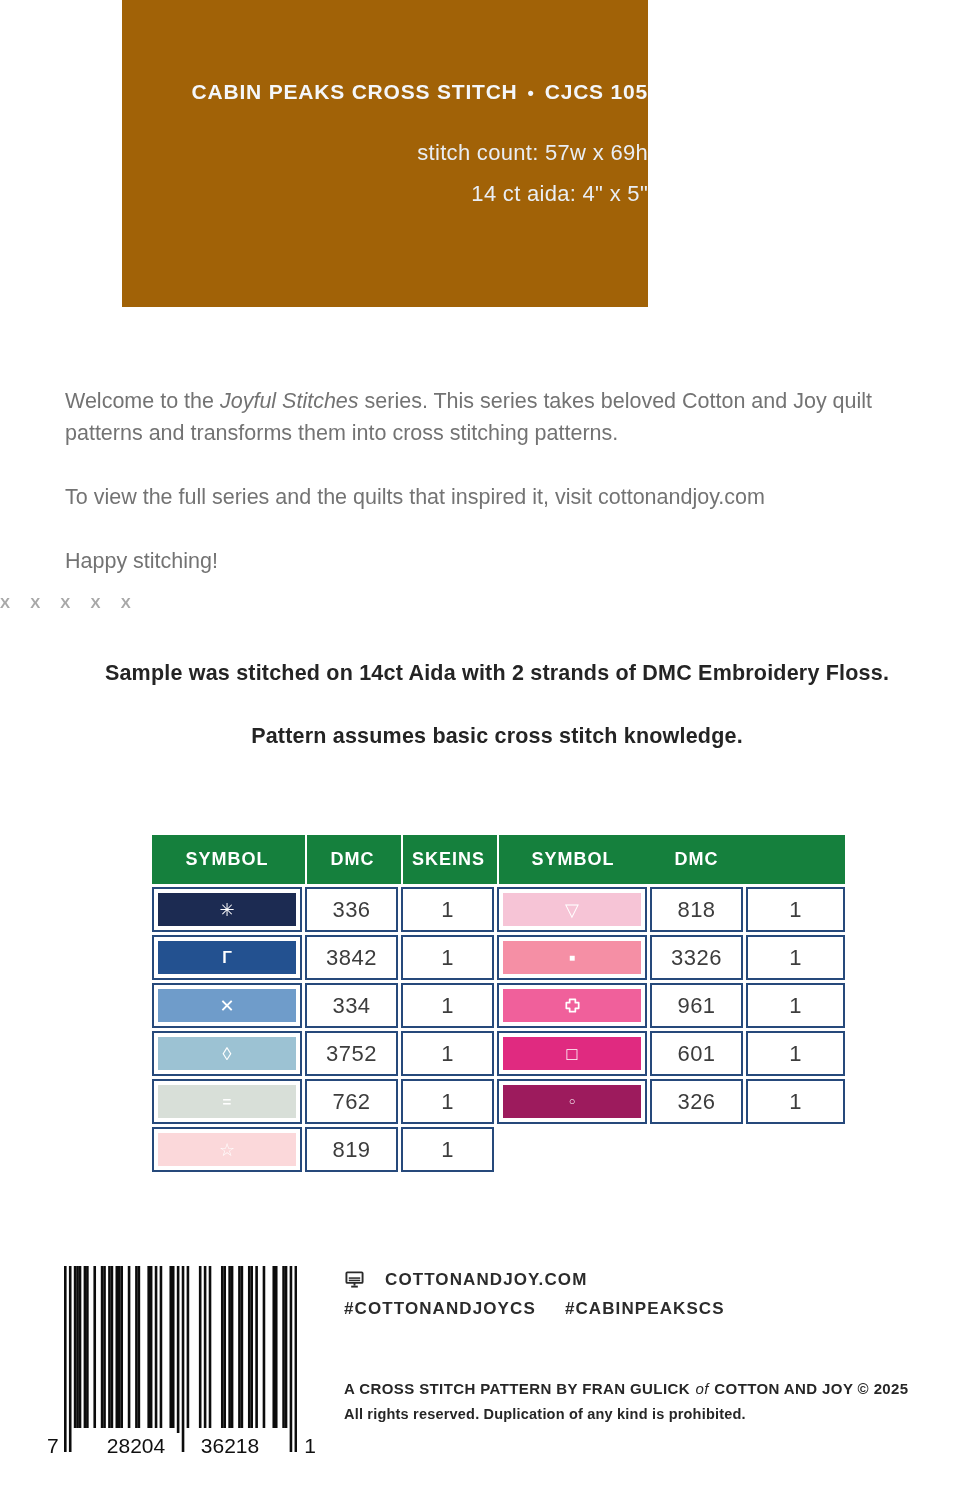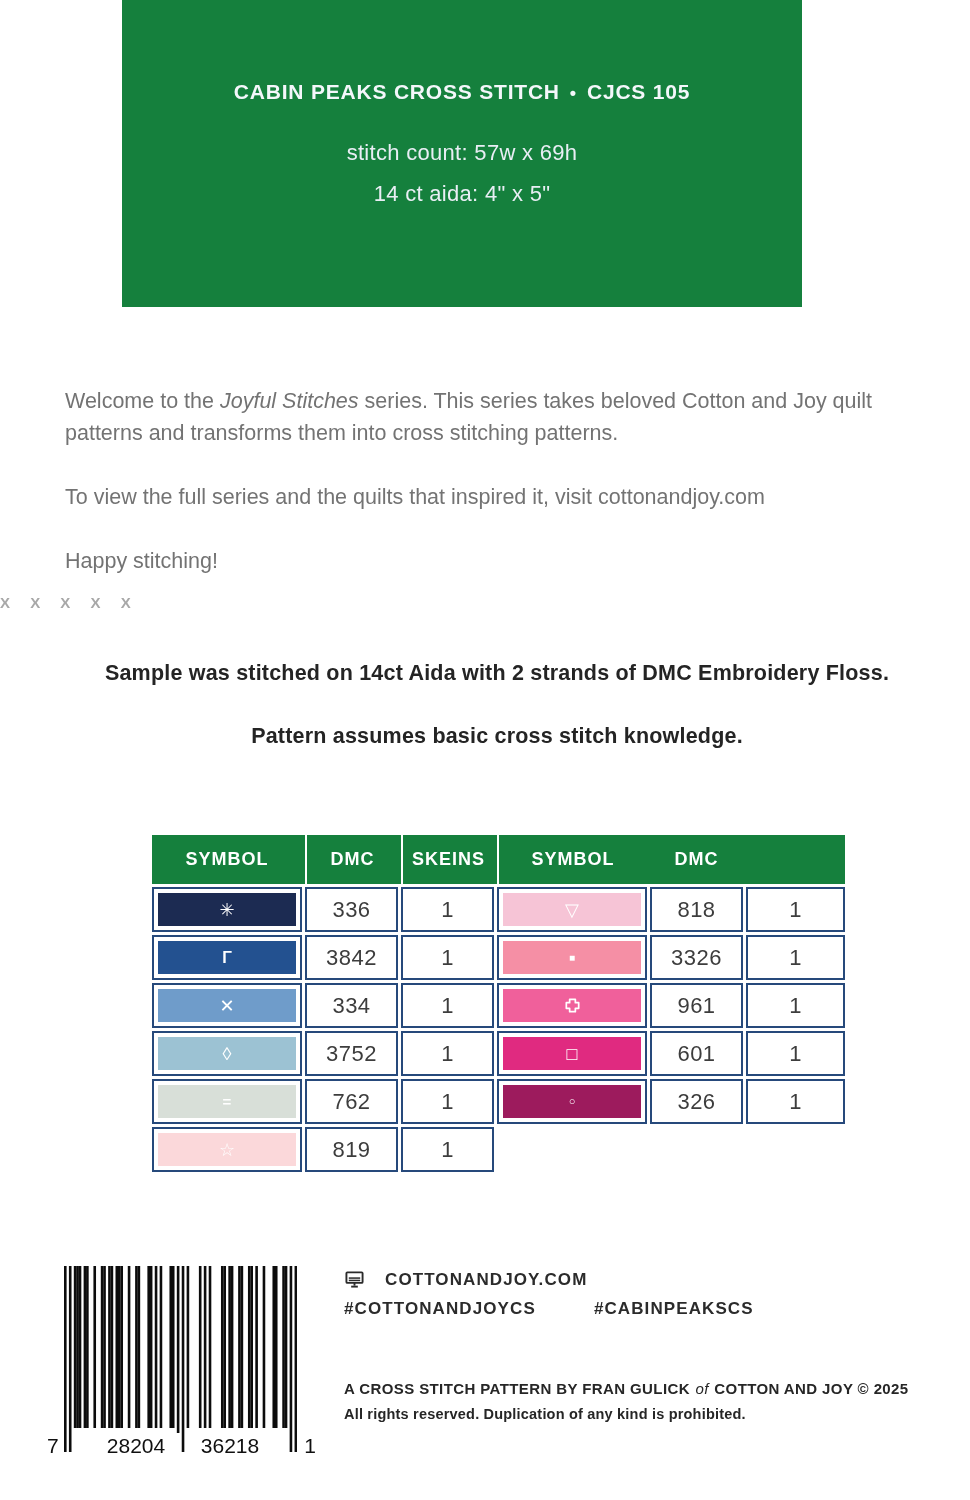--- a/index.html
+++ b/index.html
@@ -5,22 +5,22 @@
   * { margin:0; padding:0; box-sizing:border-box; }
   html,body { background:#ffffff; }
   body {
     width:970px; height:1500px; position:relative; overflow:hidden;
     font-family:"Liberation Sans", sans-serif; color:#2e2e2e;
   }
   .page { position:absolute; inset:0; }
 
   
   .banner {
-    position:absolute; left:122px; top:0; width:680px; height:307px;
-    background:#15803d; color:#ffffff; text-align:center;
+    position:absolute; left:122px; top:0; width:526px; height:307px;
+    background:#a16207; color:#ffffff; text-align:right;
   }
   .banner-title {
     padding-top:80px; font-size:21px; font-weight:700; letter-spacing:0.8px;
     color:#f4f7fb;
   }
   .banner-title .dot { padding:0 10px; font-size:18px; }
   .banner-sub { font-size:22px; font-weight:400; color:#e9eef5; letter-spacing:0.3px; }
   .banner-sub.first { margin-top:36px; }
   .banner-sub.second { margin-top:15px; }
 
@@ -83,21 +83,21 @@
   .bc-right { right:-19px; background:transparent; }
   .bc-g1 { left:28px;  width:88px; text-align:center; padding:2px 4px 0 4px; }
   .bc-g2 { left:122px; width:88px; text-align:center; padding:2px 4px 0 4px; }
 
   .social { position:absolute; left:344px; top:4px; color:#2b2b2b; }
   .social-line {
     display:flex; align-items:center; gap:21px; height:27px;
     font-size:17px; font-weight:700; letter-spacing:1.1px;
   }
   .hashtags { margin-top:2px; font-size:17px; font-weight:700; letter-spacing:1.1px; height:27px; display:flex; align-items:center; }
-  .hashtags .tag2 { margin-left:58px; }
+  .hashtags .tag2 { margin-left:29px; }
   .icon-wrap { width:20px; height:20px; display:flex; align-items:center; justify-content:center; }
 
   .credit { position:absolute; left:344px; top:118px; color:#262626; }
   .credit-line { font-size:15px; font-weight:700; letter-spacing:0.4px; }
   .credit-line i { font-weight:400; padding:0 1px; }
   .rights-line { margin-top:9px; font-size:14.5px; font-weight:700; letter-spacing:0.2px; }
 </style>
 </head>
 <body>
 

